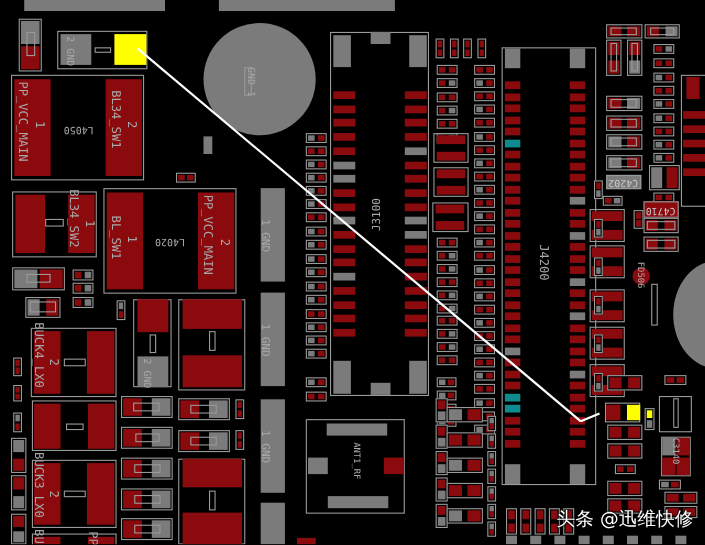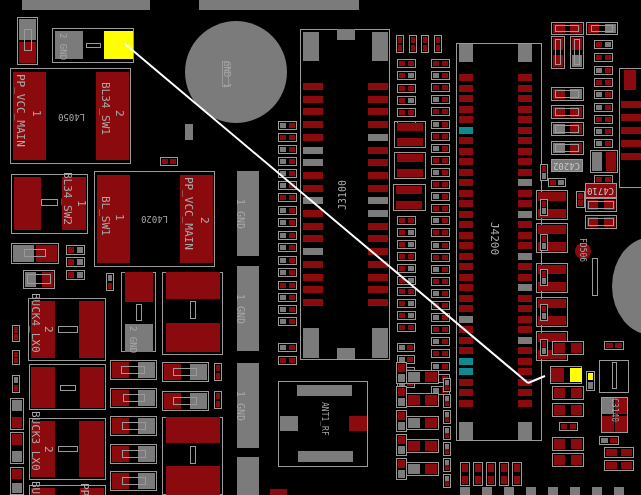--- a/index.html
+++ b/index.html
@@ -970,13 +970,14 @@
   <div class="abs r" style="left:349px;top:416px;width:18px;height:15px;"></div>
   <div class="abs g" style="left:298px;top:451px;width:55px;height:11px;"></div>
   <div class="lbl vl" style="left:320px;top:402px;font-size:8px;">ANT1_RF</div>
   <div class="abs r" style="left:270px;top:489px;width:17px;height:6px;"></div>
 
   <svg class="abs" style="left:0;top:0;width:641px;height:495px;pointer-events:none;" width="641" height="495">
     <line x1="125" y1="44" x2="528" y2="383" stroke="#ffffff" stroke-width="2"></line>
     <line x1="528" y1="383" x2="545" y2="376" stroke="#ffffff" stroke-width="2"></line>
   </svg>
 
+  <div id="watermark">头条 @迅维快修</div>
 </div>
 
 </body></html>

